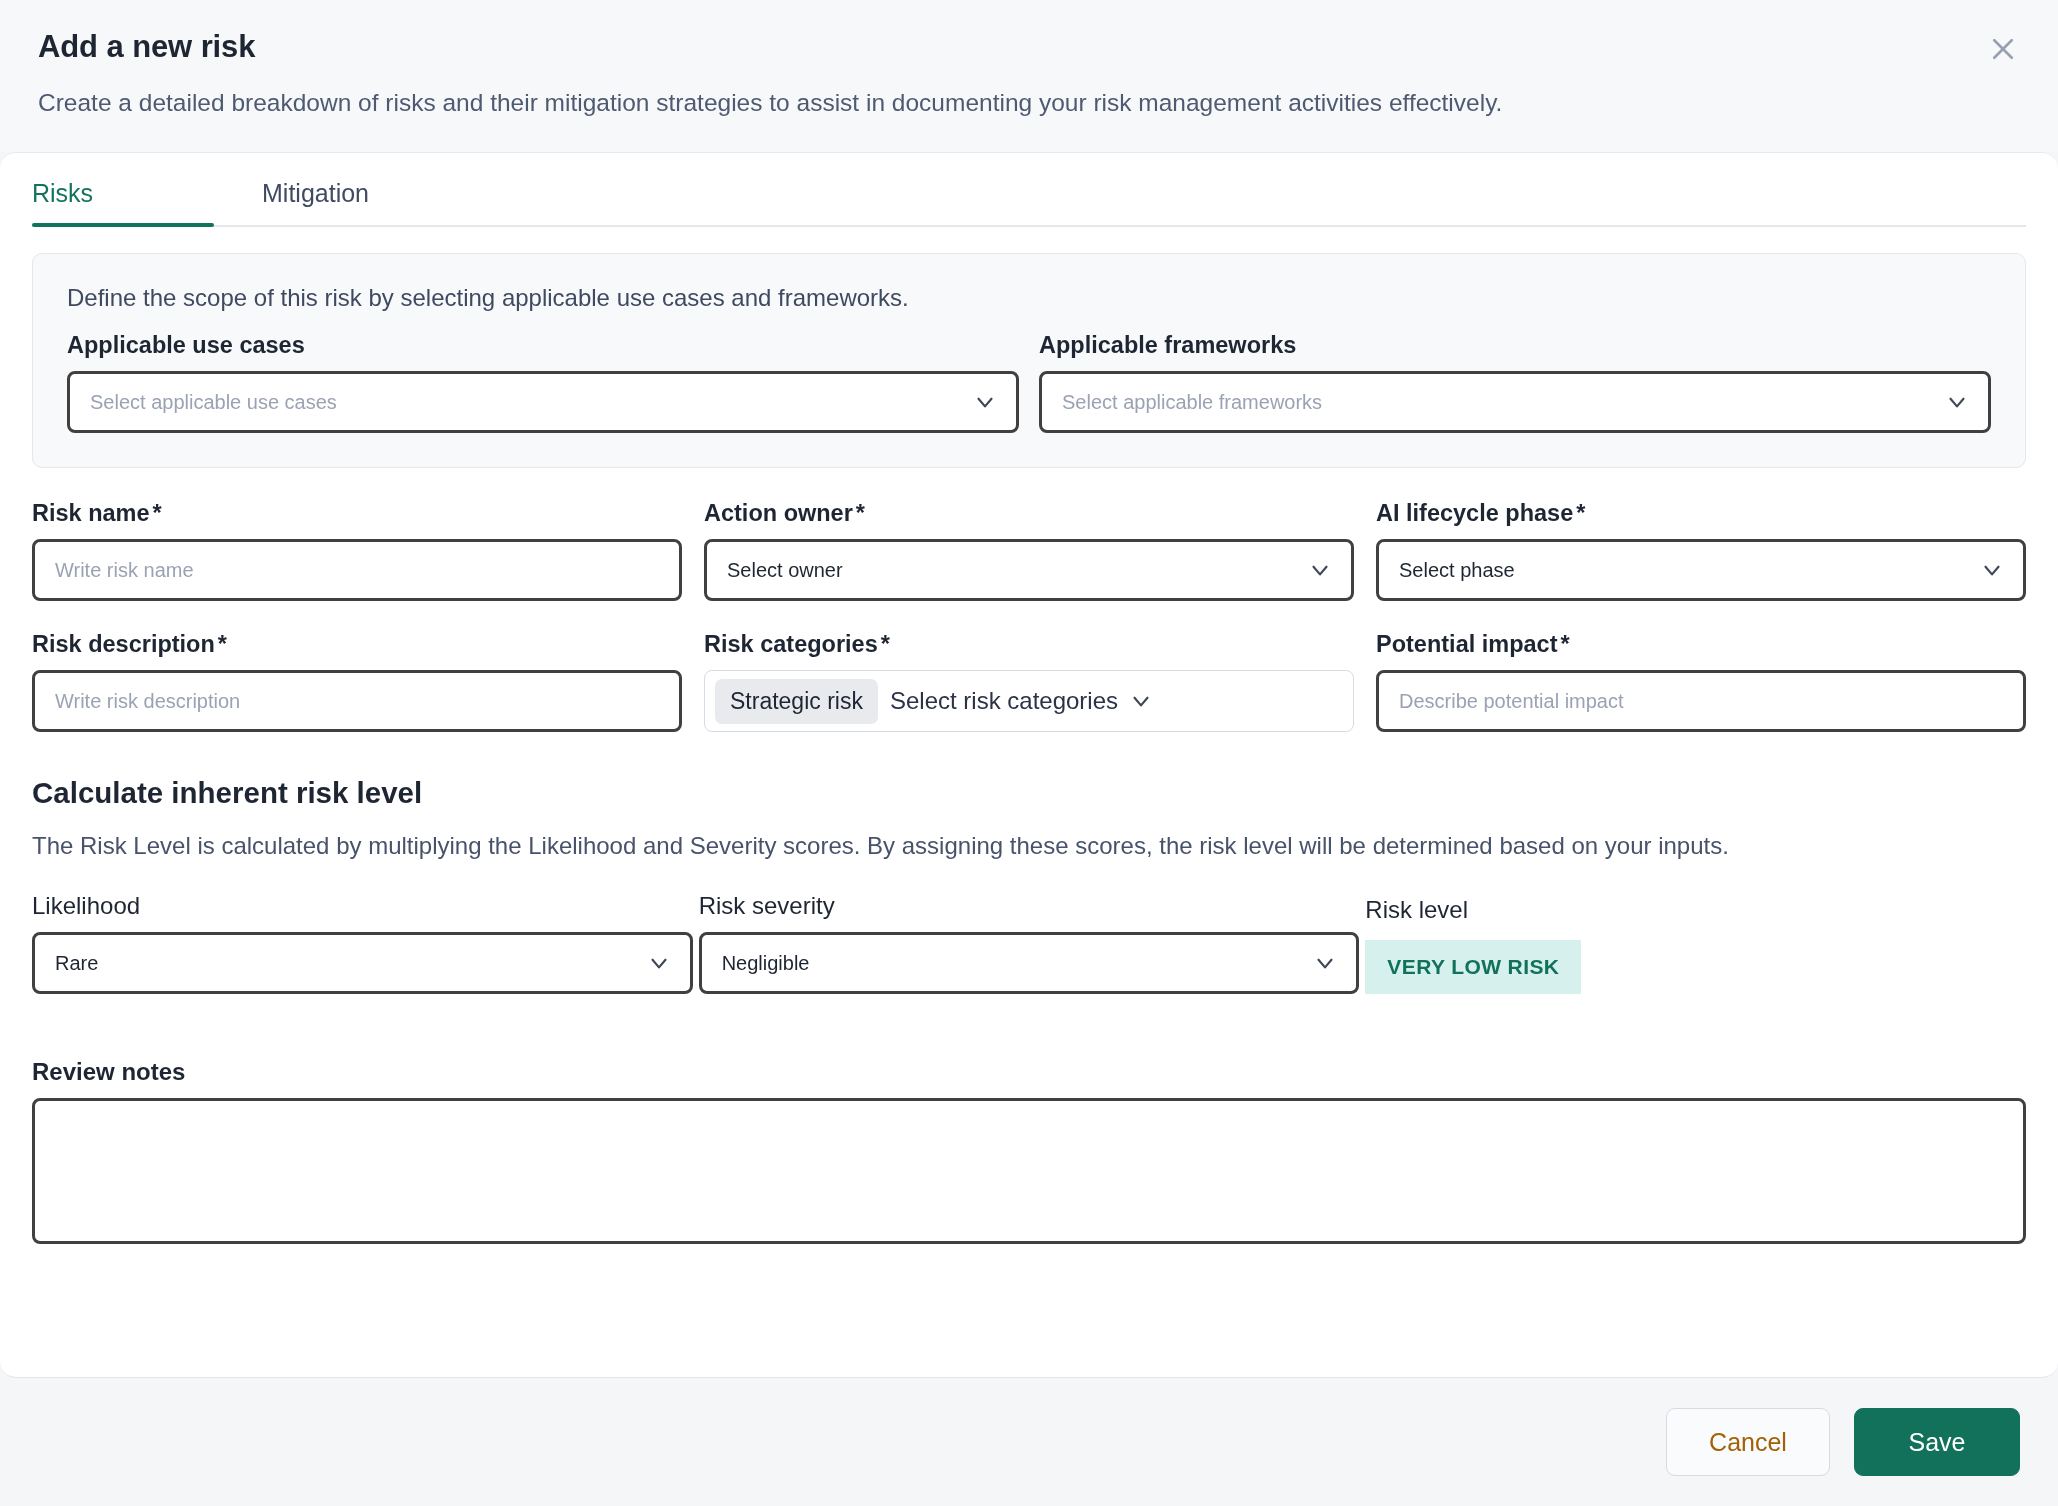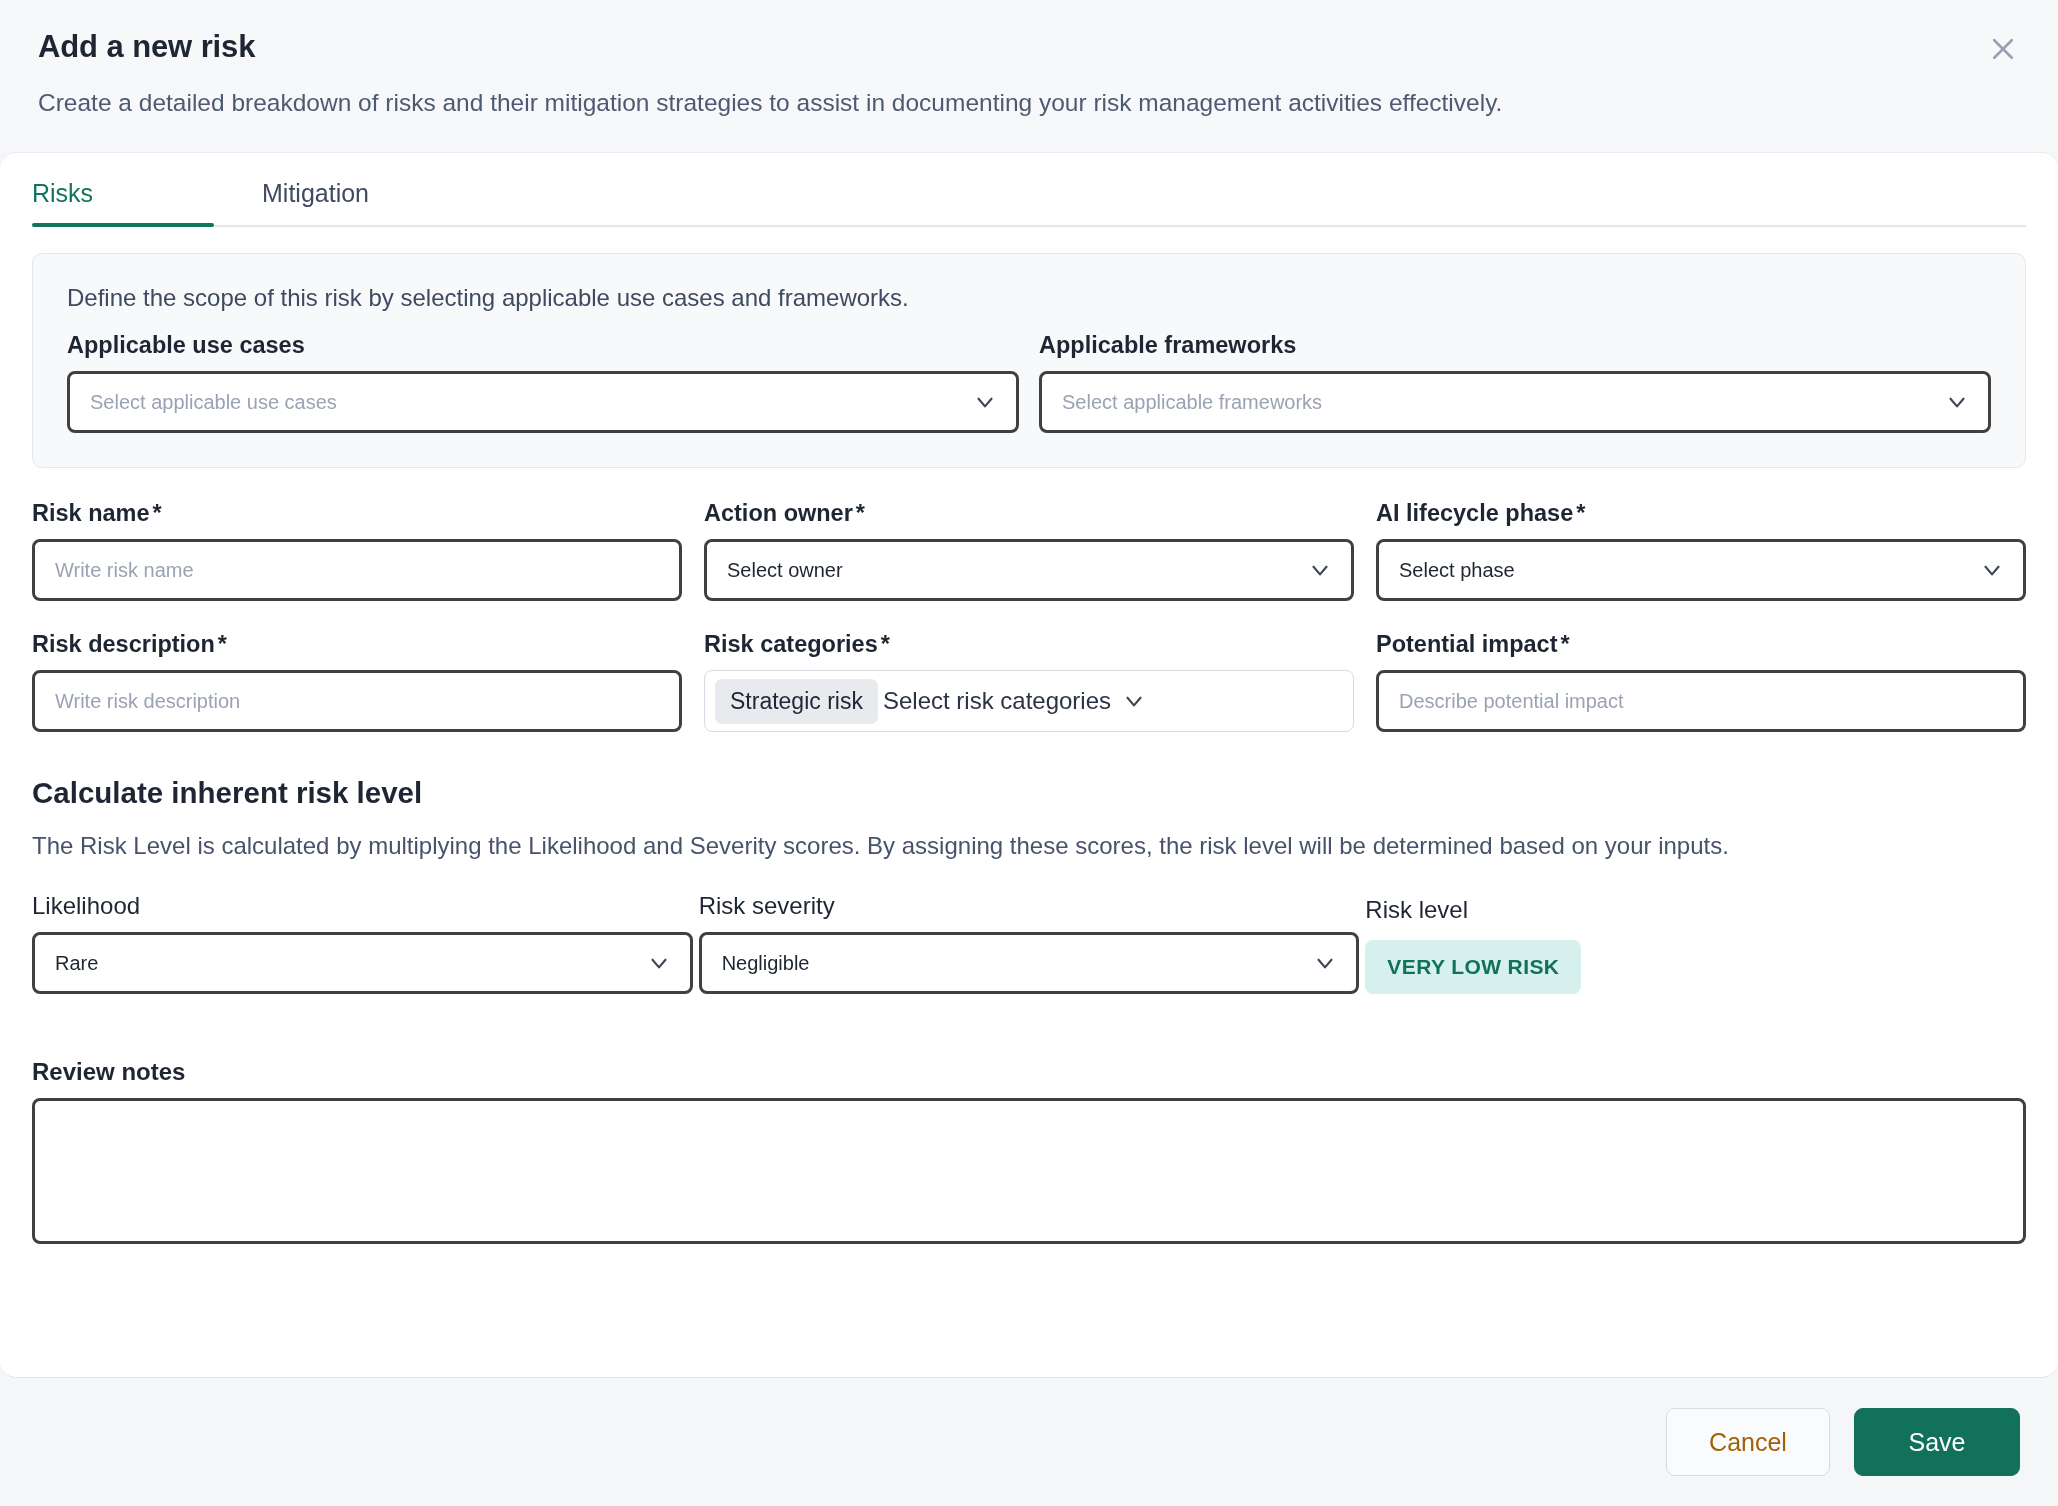--- a/index.html
+++ b/index.html
@@ -208,21 +208,21 @@
     padding: 0 18px 0 10px;
     cursor: pointer;
     width: 100%;
   }
   .chip {
     background: #e9eaee;
     color: #1f2633;
     border-radius: 7px;
     font-size: 23px;
     padding: 9px 15px;
-    margin-right: 5px;
+    margin-right: 12px;
     white-space: nowrap;
     flex: 0 0 auto;
   }
   .multiselect .placeholder { font-size: 24px; }
 
   
   .section-title {
     font-size: 29.5px;
     font-weight: 700;
     color: #1f2633;
@@ -245,21 +245,21 @@
 
   .risk-level-field .field-label { margin-bottom: 16px; }
   .risk-badge {
     display: inline-block;
     background: #d6f0ee;
     color: #11715c;
     font-size: 21px;
     font-weight: 700;
     letter-spacing: 0.4px;
     padding: 15px 22px;
-    border-radius: 8px;
+    border-radius: 1px;
   }
 
   
   .notes-block { margin-top: 64px; }
   .notes-block .field-label { font-weight: 700; font-size: 24px; }
   textarea.notes {
     width: 100%;
     height: 146px;
     resize: none;
     padding: 16px 20px;

